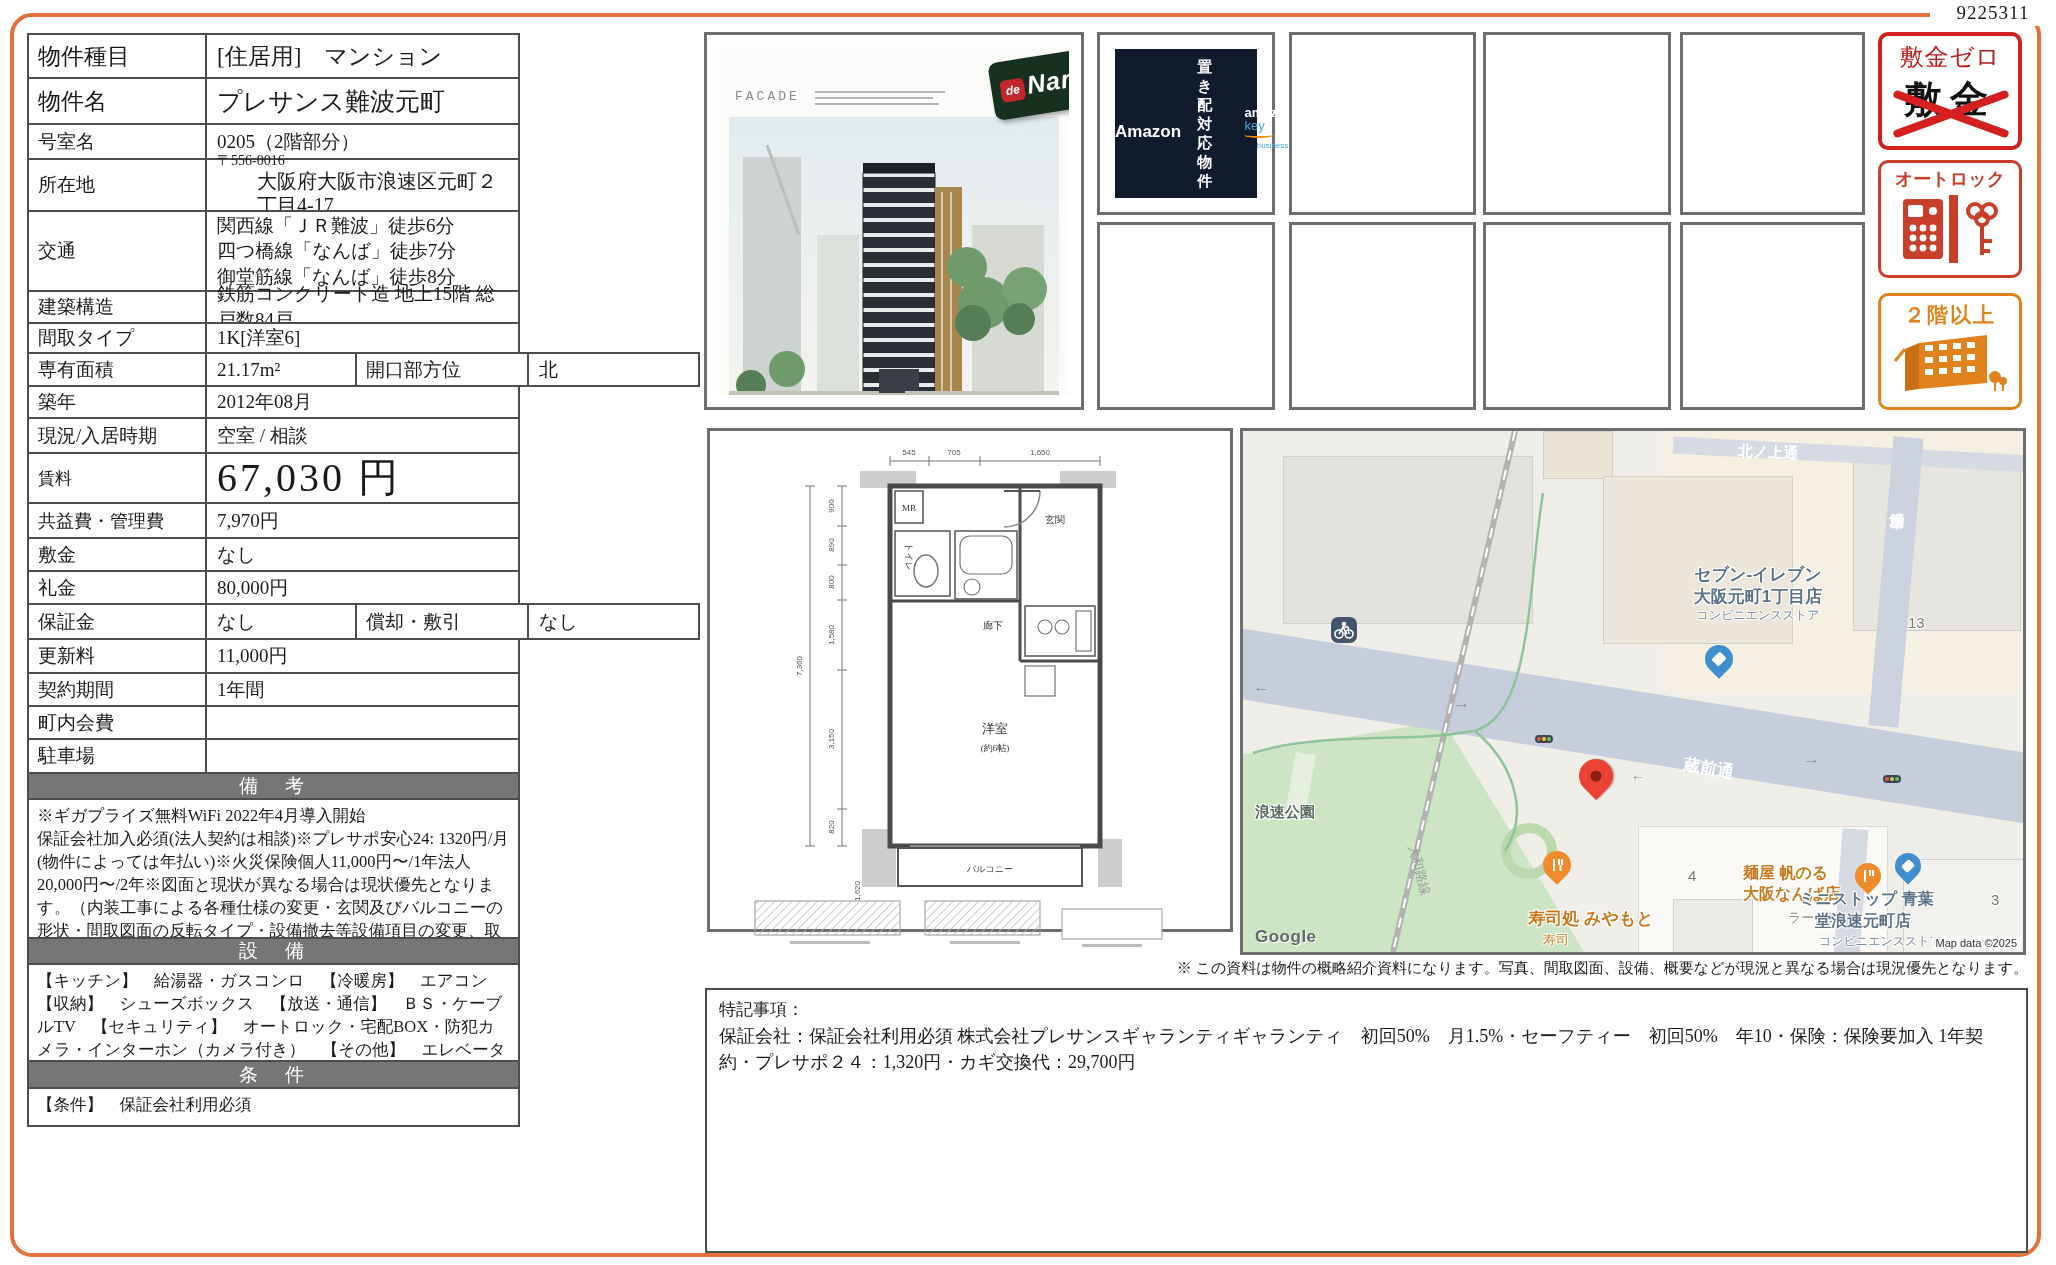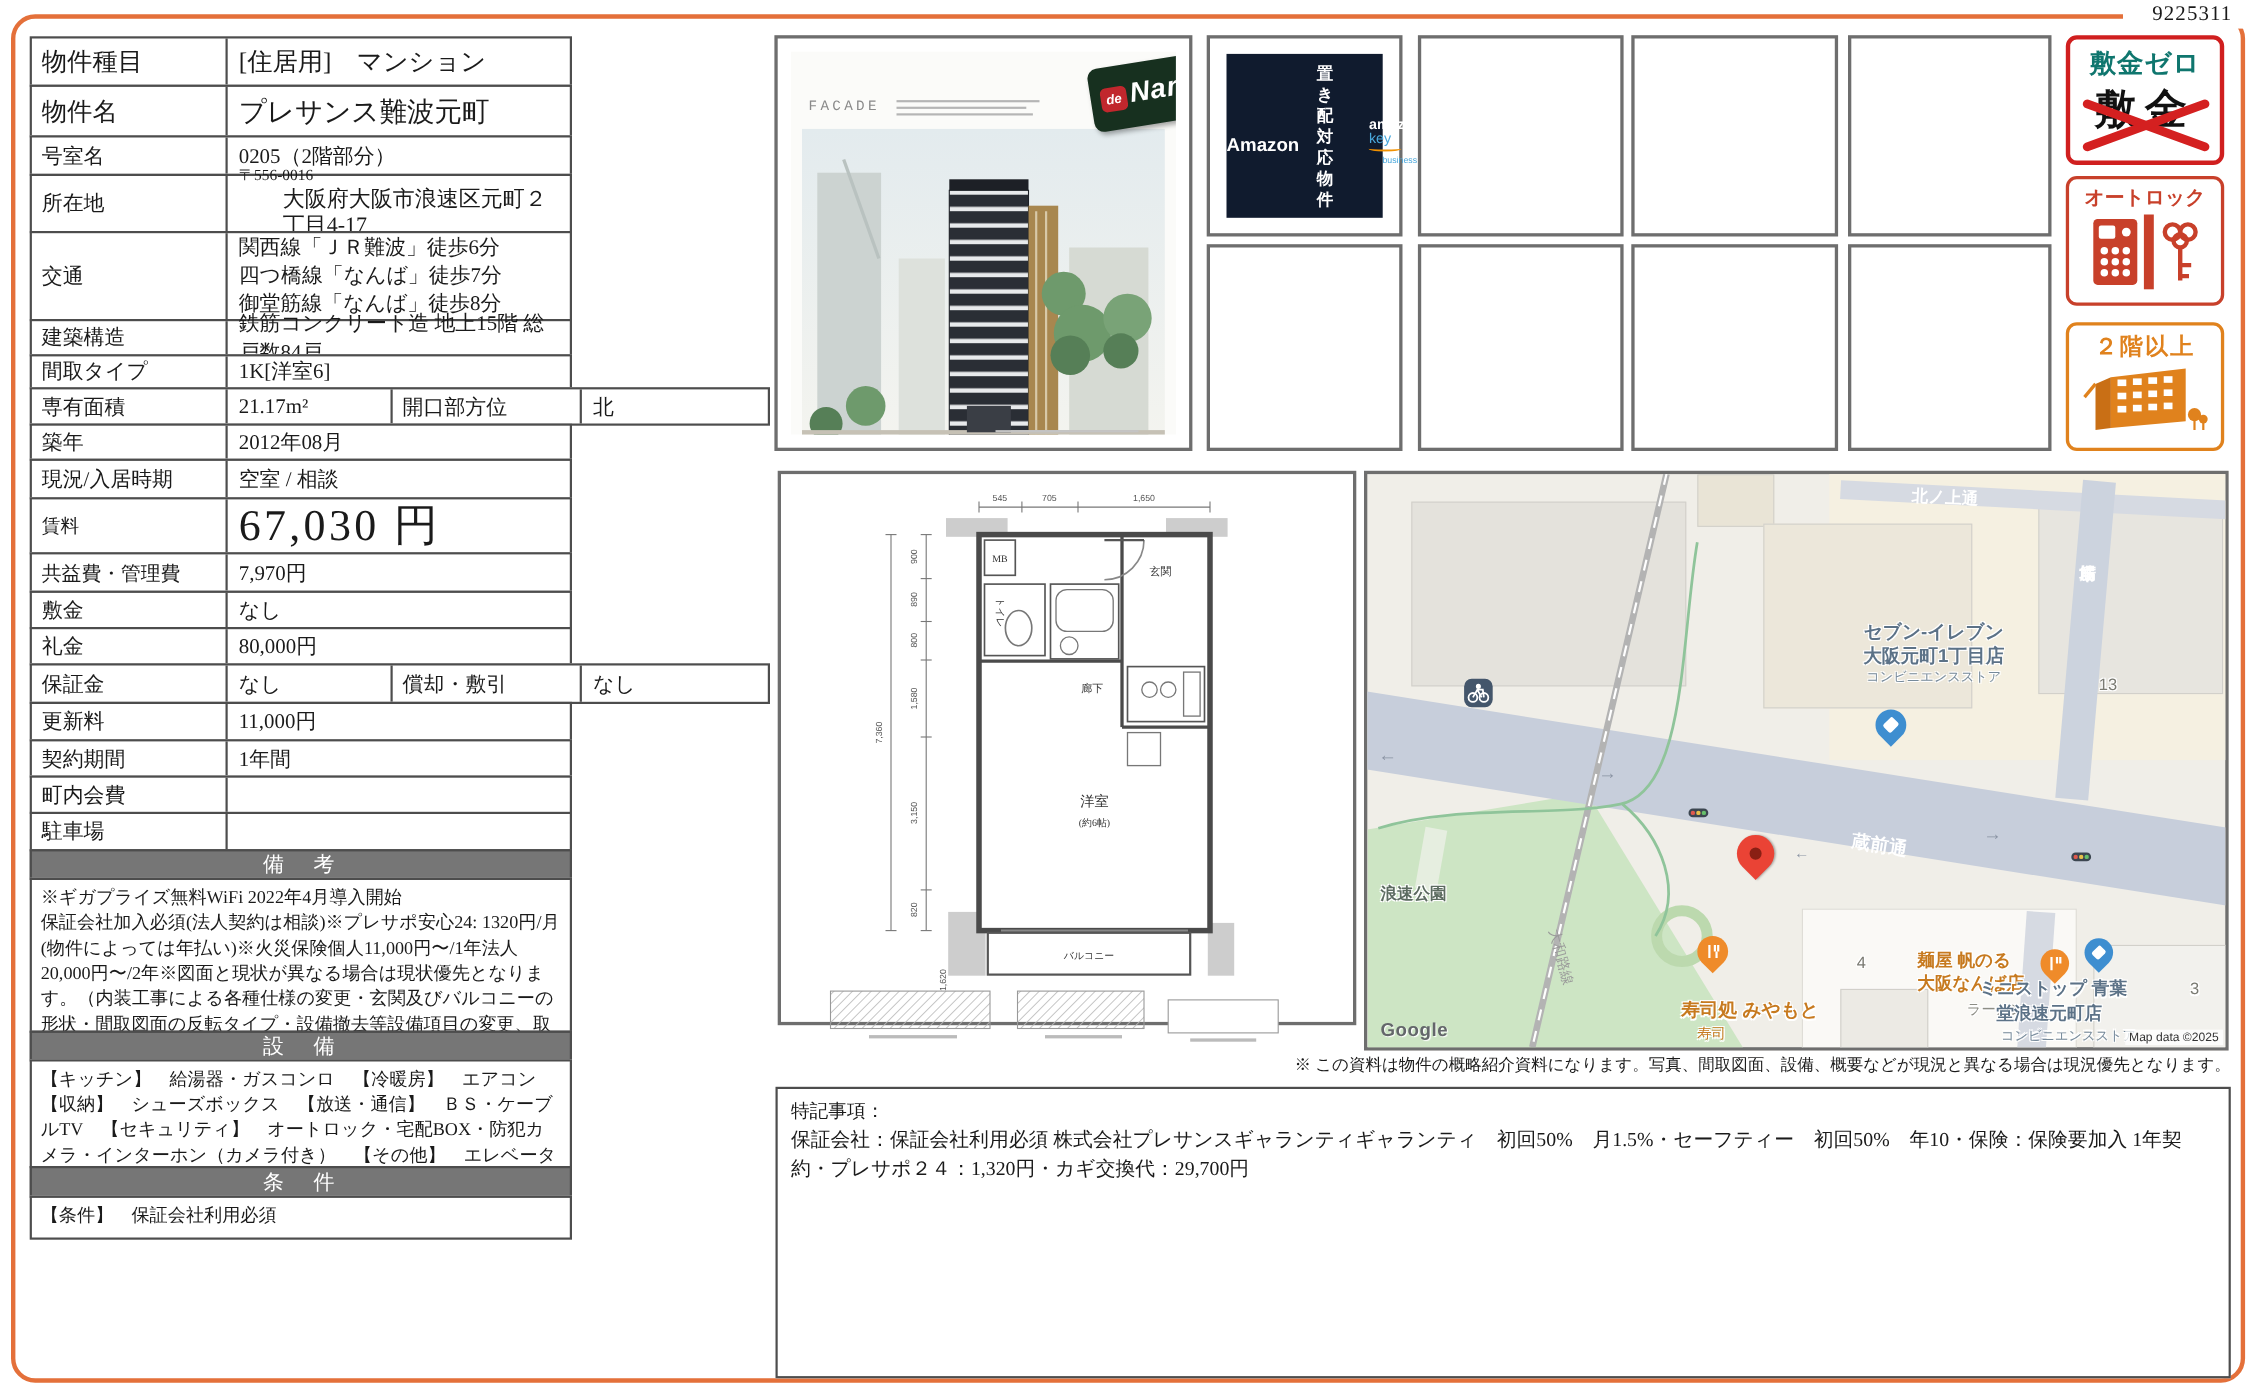--- a/index.html
+++ b/index.html
@@ -56,21 +56,21 @@
   .amz .row{display:flex;align-items:center;gap:9px;margin-top:8px;}
   .amz .ak{color:#fff;font-weight:700;font-size:13px;line-height:1;}
   .amz .ak .key{color:#49a8dc;font-weight:400;}
   .amz .smile{width:30px;height:4px;border-bottom:2px solid #f19100;border-radius:0 0 50% 50%;}
   .amz .biz{color:#49a8dc;font-size:8px;text-align:center;margin-top:3px;}
   .amz .url{color:#c9d3de;font-size:6.5px;margin-top:7px;}
   
   .badge{position:absolute;left:1878px;width:144px;box-sizing:border-box;background:#fff;
          border-radius:10px;text-align:center;font-family:"Liberation Sans",sans-serif;}
   .b1{top:32px;height:118px;border:4px solid #d01f1f;}
-  .b1 .tt{color:#0f766e;font-weight:700;font-size:24px;letter-spacing:1px;margin-top:5px;}
+  .b1 .tt{color:#b91c1c;font-weight:400;font-size:24px;letter-spacing:1px;margin-top:5px;}
   .b1 .big{color:#111;font-weight:900;font-size:38px;letter-spacing:8px;margin-top:1px;}
   .b1 .x{position:absolute;left:8px;top:74px;width:122px;height:8px;background:#d42020;border-radius:4px;}
   .b2{top:160px;height:118px;border:3px solid #c8402a;}
   .b2 .tt{color:#c8402a;font-weight:800;font-size:18px;margin-top:4px;}
   .b2 .icons{display:flex;justify-content:center;align-items:center;gap:5px;margin-top:4px;}
   .b3{top:293px;height:117px;border:3px solid #e0821d;}
   .b3 .tt{color:#e0821d;font-weight:800;font-size:21px;letter-spacing:2px;margin-top:5px;}
   
   .dimtxt{font-size:8px;fill:#555;font-family:"Liberation Sans",sans-serif;}
   .roomtxt{fill:#333;font-family:"Liberation Serif",serif;}

